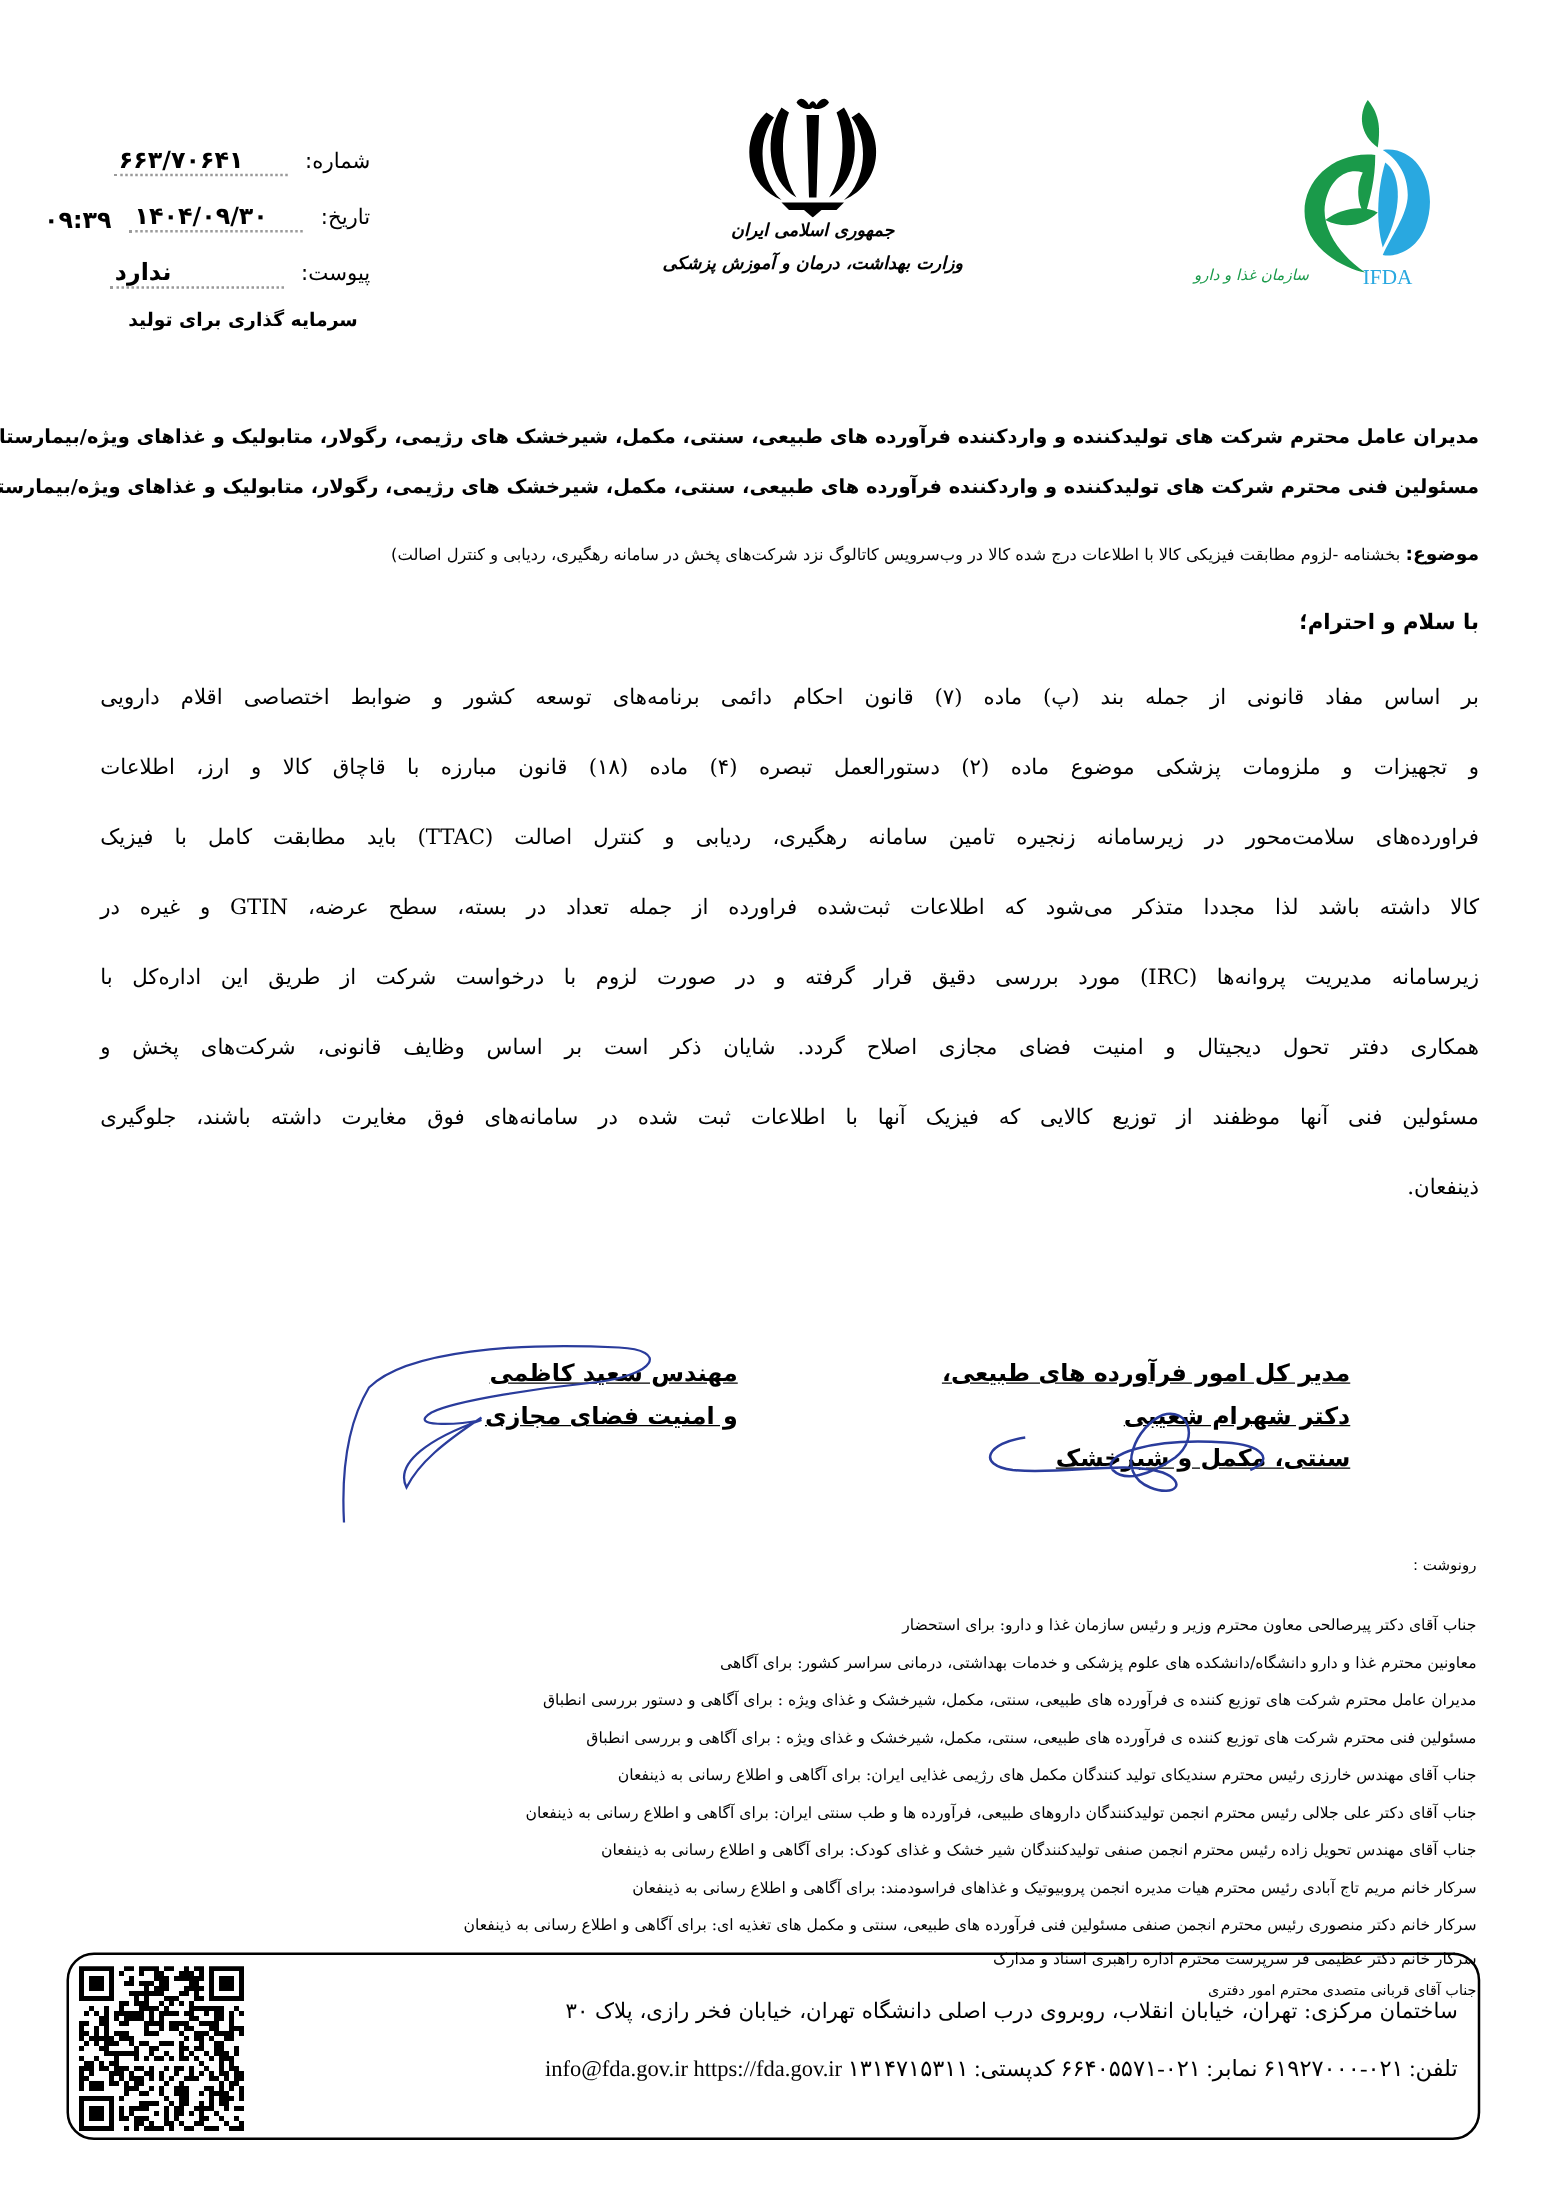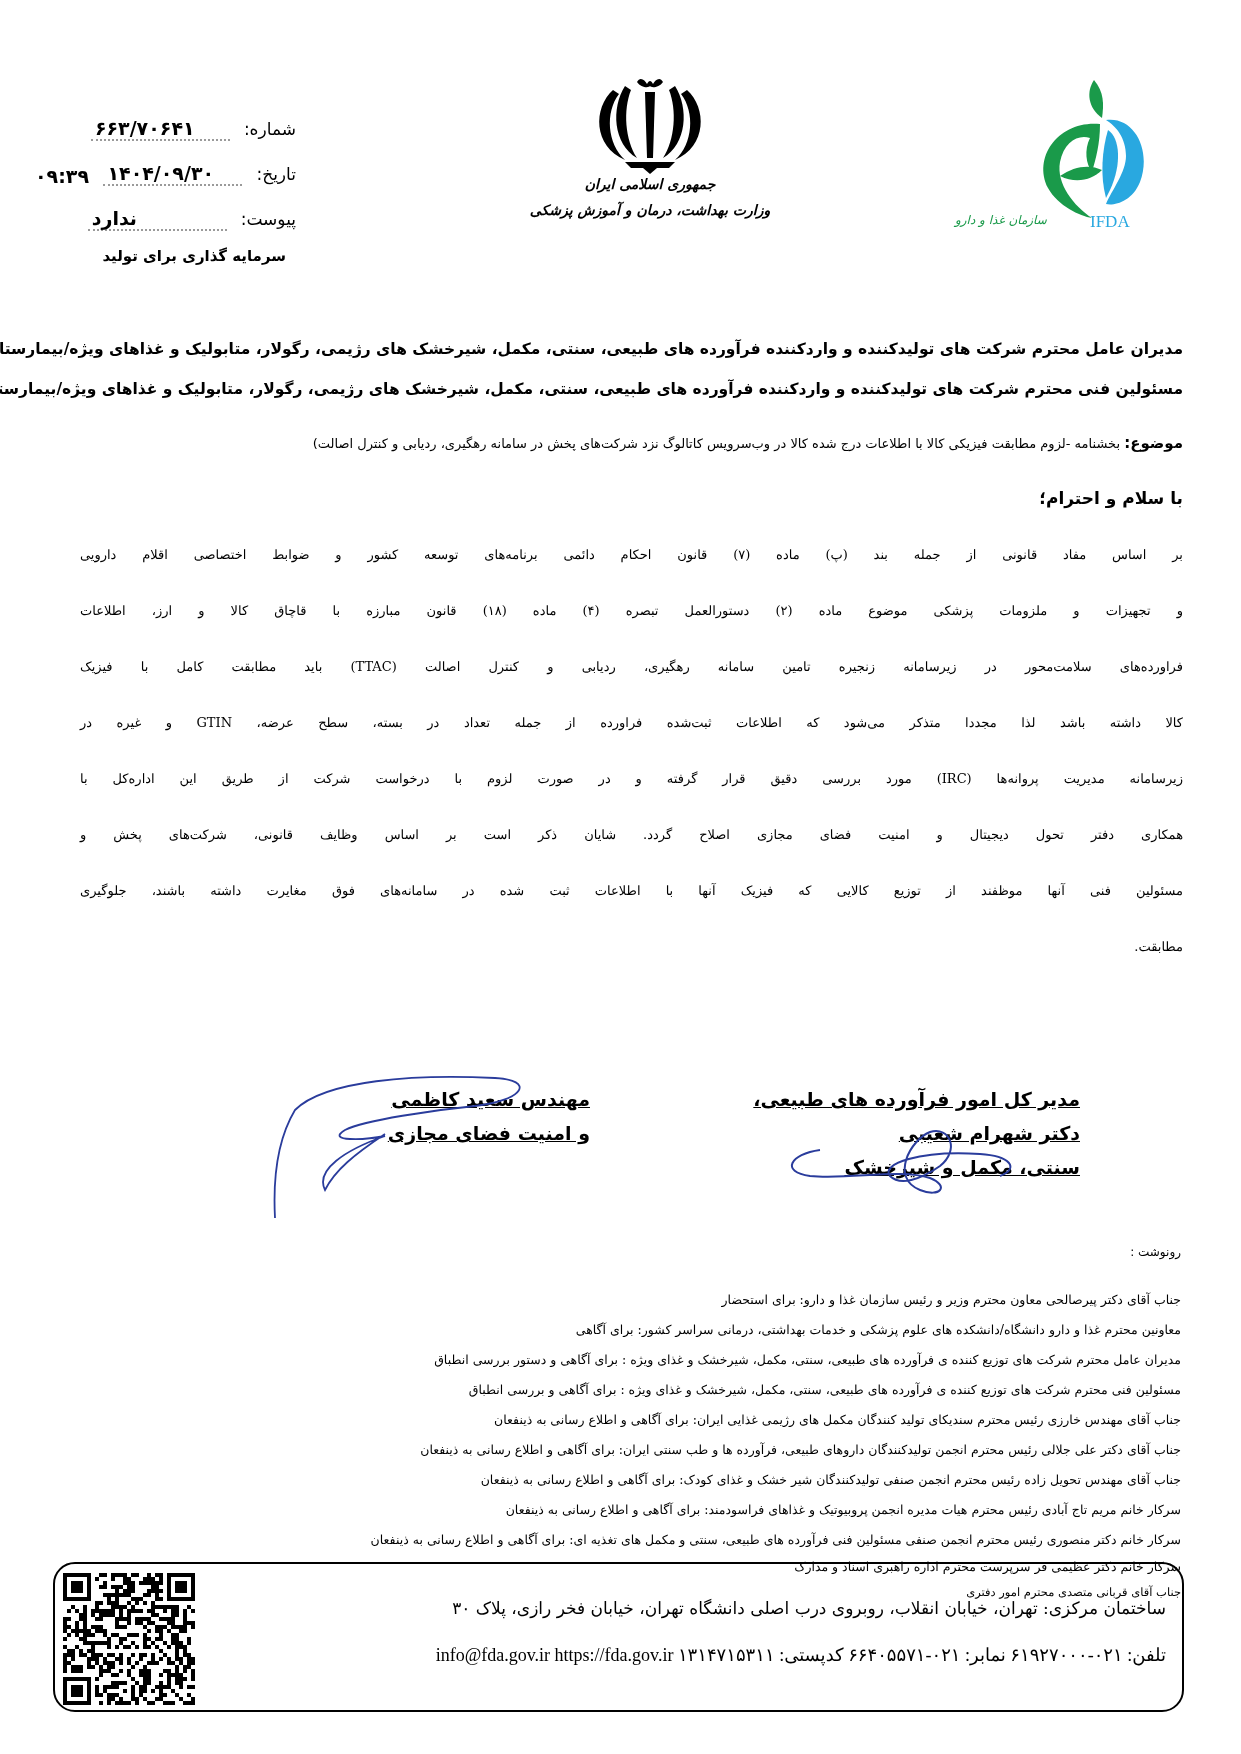--- a/index.html
+++ b/index.html
@@ -20,21 +20,21 @@
 
   
   .ifda-caption { color: #1a9a4a; font-family: "DejaVu Serif", serif; font-style: italic; font-size: 12px; }
   .ifda-abbr { color: #29a8e0; font-family: "Liberation Serif", serif; font-size: 17px; direction: ltr; }
 
   
   .addressee { font-weight: bold; font-size: 15.5px; white-space: nowrap; right: 58px; direction: rtl; letter-spacing: -0.3px; }
   .subject { right: 58px; font-size: 13px; white-space: nowrap; direction: rtl; }
   .subject b { font-size: 15px; }
   .greeting { right: 58px; font-weight: bold; font-size: 17px; direction: rtl; }
-  .para { right: 58px; left: 80px; direction: rtl; font-family: "DejaVu Serif", serif; font-size: 13px; text-align: justify; text-align-last: justify; white-space: nowrap; }
+  .para { right: 58px; left: 80px; direction: rtl; font-family: "DejaVu Serif", serif; font-size: 17px; text-align: justify; text-align-last: justify; white-space: nowrap; }
   .para.last { text-align-last: right; }
 
   
   .sig { text-align: right; font-weight: bold; font-size: 19px; line-height: 34px; direction: rtl; text-decoration: underline; }
   .sig-scribble { position: absolute; pointer-events: none; }
 
   
   .cc-head { right: 60px; font-size: 12px; direction: rtl; }
   .cc-line { right: 60px; font-family: "DejaVu Serif", serif; font-size: 12.5px; white-space: nowrap; direction: rtl; }
 
@@ -107,21 +107,21 @@
 
 <div class="abs greeting" style="top:488px;">با سلام و احترام؛</div>
 
 <div class="abs para" style="top:547px;">بر اساس مفاد قانونی از جمله بند (پ) ماده (۷) قانون احکام دائمی برنامه‌های توسعه کشور و ضوابط اختصاصی اقلام دارویی</div>
 <div class="abs para" style="top:603px;">و تجهیزات و ملزومات پزشکی موضوع ماده (۲) دستورالعمل تبصره (۴) ماده (۱۸) قانون مبارزه با قاچاق کالا و ارز، اطلاعات</div>
 <div class="abs para" style="top:659px;">فراورده‌های سلامت‌محور در زیرسامانه زنجیره تامین سامانه رهگیری، ردیابی و کنترل اصالت (TTAC) باید مطابقت کامل با فیزیک</div>
 <div class="abs para" style="top:715px;">کالا داشته باشد لذا مجددا متذکر می‌شود که اطلاعات ثبت‌شده فراورده از جمله تعداد در بسته، سطح عرضه، GTIN و غیره در</div>
 <div class="abs para" style="top:771px;">زیرسامانه مدیریت پروانه‌ها (IRC) مورد بررسی دقیق قرار گرفته و در صورت لزوم با درخواست شرکت از طریق این اداره‌کل با</div>
 <div class="abs para" style="top:827px;">همکاری دفتر تحول دیجیتال و امنیت فضای مجازی اصلاح گردد. شایان ذکر است بر اساس وظایف قانونی، شرکت‌های پخش و</div>
 <div class="abs para" style="top:883px;">مسئولین فنی آنها موظفند از توزیع کالایی که فیزیک آنها با اطلاعات ثبت شده در سامانه‌های فوق مغایرت داشته باشند، جلوگیری</div>
-<div class="abs para last" style="top:939px;">مطابقت.</div>
+<div class="abs para last" style="top:939px;">ذینفعان.</div>
 
 <div class="abs sig" style="left:700px; width:380px; top:1082px;">
   <div>مدیر کل امور فرآورده های طبیعی،</div>
   <div>دکتر شهرام شعیبی</div>
   <div>سنتی، مکمل و شیرخشک</div>
 </div>
 <svg class="sig-scribble" style="left:780px; top:1120px;" width="260" height="80" viewBox="0 0 260 80">
   <path d="M40 30 C10 34 0 52 30 56 C70 60 120 48 150 58 C170 66 160 78 140 70 C110 58 130 20 150 12 C170 6 180 30 160 46 C140 60 120 66 110 56 C100 44 140 30 200 34 C230 36 240 48 220 56" fill="none" stroke="#2a3c9c" stroke-width="2"></path>
 </svg>
 

